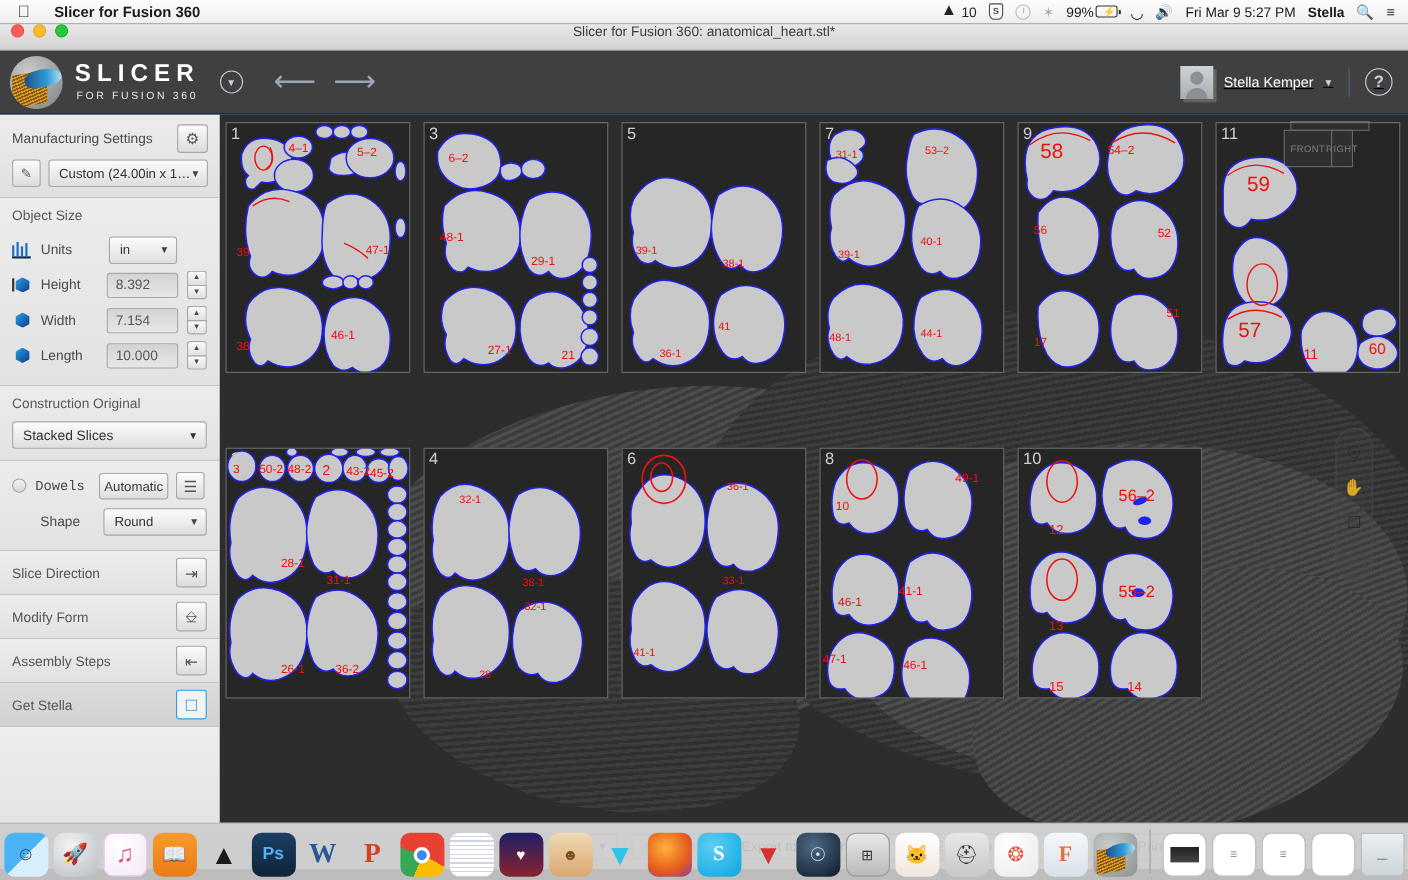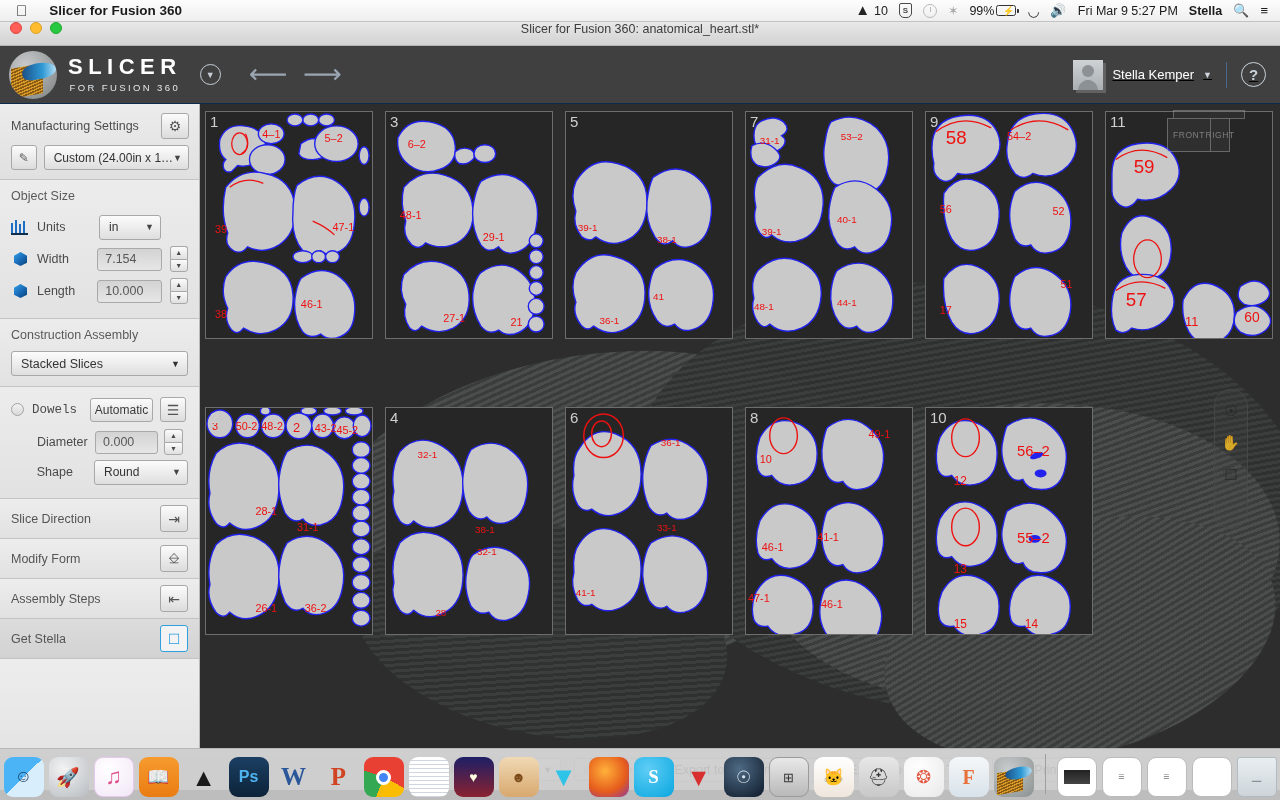--- a/index.html
+++ b/index.html
@@ -327,20 +327,29 @@
 
           <div class="frow">
             <span class="ficon ic-units"></span>
             <span class="flabel">Units</span>
             <span class="combo" style="width:62px;flex:none;">
               <span class="cv">in</span>
               <span class="ar">▼</span>
             </span>
           </div>
 
+          <div class="frow">
+            <span class="ficon ic-cube h"></span>
+            <span class="flabel">Height</span>
+            <span class="txtfield">8.392</span>
+            <span class="spin">
+              <div>▲</div>
+              <div>▼</div>
+            </span>
+          </div>
 
           <div class="frow">
             <span class="ficon ic-cube"></span>
             <span class="flabel">Width</span>
             <span class="txtfield">7.154</span>
             <span class="spin">
               <div>▲</div>
               <div>▼</div>
             </span>
           </div>
@@ -351,42 +360,33 @@
             <span class="txtfield">10.000</span>
             <span class="spin">
               <div>▲</div>
               <div>▼</div>
             </span>
           </div>
 
         </div>
 
         <div class="sb-pane">
-          <div class="pane-title">Construction Assembly</div>
+          <div class="pane-title">Construction Original</div>
           <div class="wide-combo">
             <span>Stacked Slices</span>
             <span class="ar" style="margin-left:auto;font-size:9px;">▼</span>
           </div>
         </div>
 
         <div class="sb-pane">
           <div class="frow" style="height:27px;margin-bottom:5px;">
             <span class="radio" style="margin-right:8px;"></span>
             <span class="flabel" style="width:58px;font-family:Liberation Mono, monospace;">Dowels</span>
             <span class="btn-plain" style="width:63px;">Automatic</span>
             <span class="sq-btn" style="margin-left:7px;width:26px;height:25px;">☰</span>
-          </div>
-          <div class="frow" style="height:28px;">
-            <span style="width:26px;"></span>
-            <span class="flabel" style="width:58px;">Diameter</span>
-            <span class="txtfield" style="width:63px;">0.000</span>
-            <span class="spin" style="margin-left:6px;">
-              <div>▲</div>
-              <div>▼</div>
-            </span>
           </div>
           <div class="frow" style="height:28px;">
             <span style="width:26px;"></span>
             <span class="flabel" style="width:58px;">Shape</span>
             <span class="combo" style="width:94px;flex:none;">
               <span class="cv">Round</span>
               <span class="ar">▼</span>
             </span>
           </div>
         </div>

